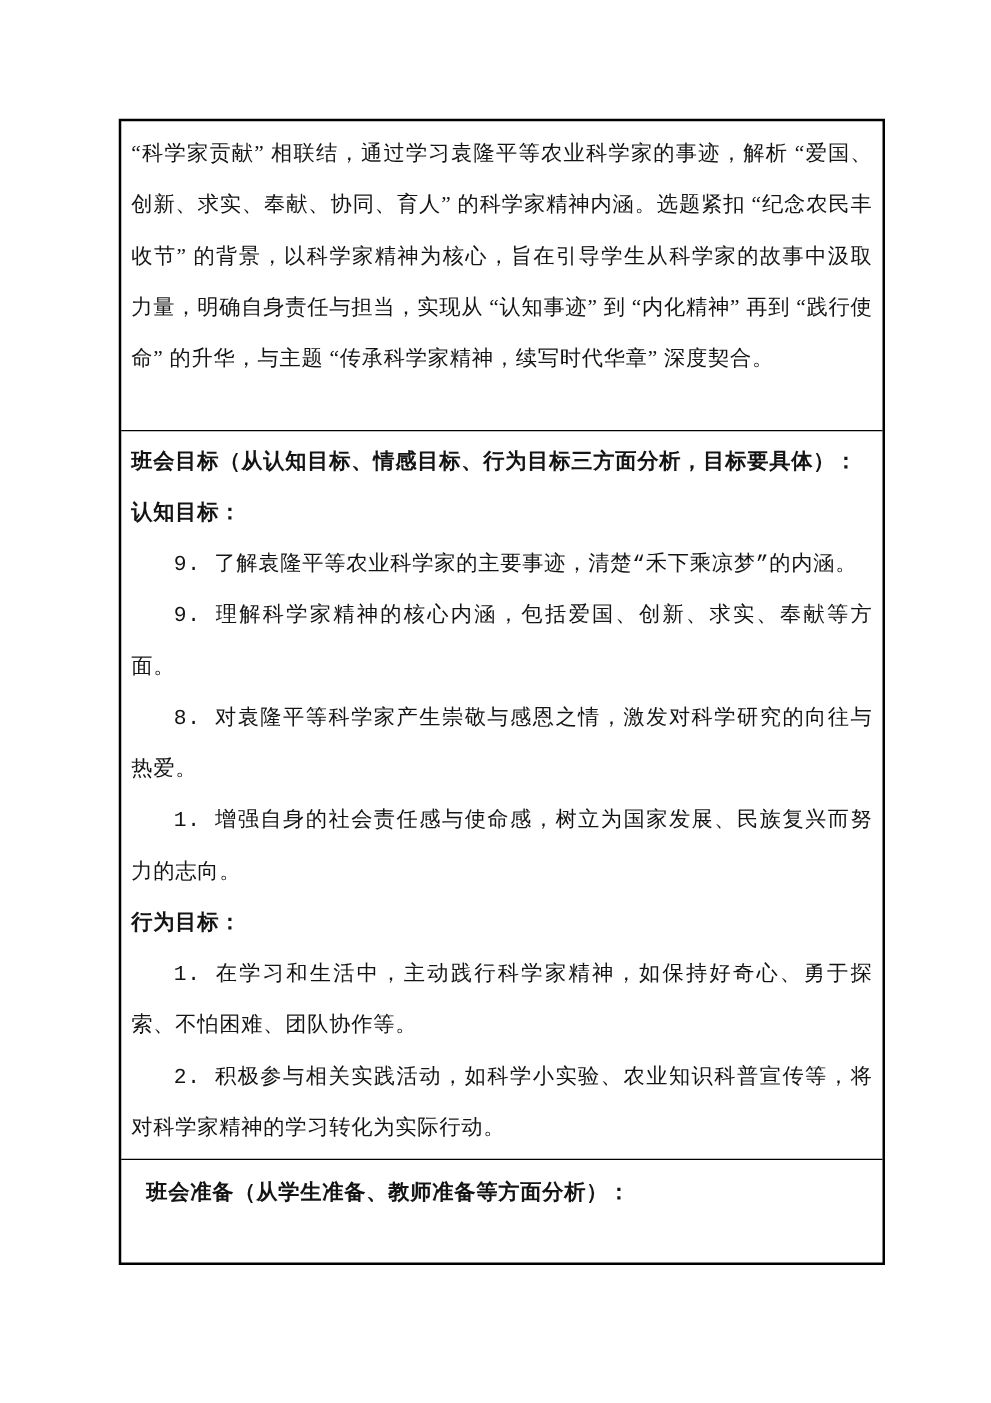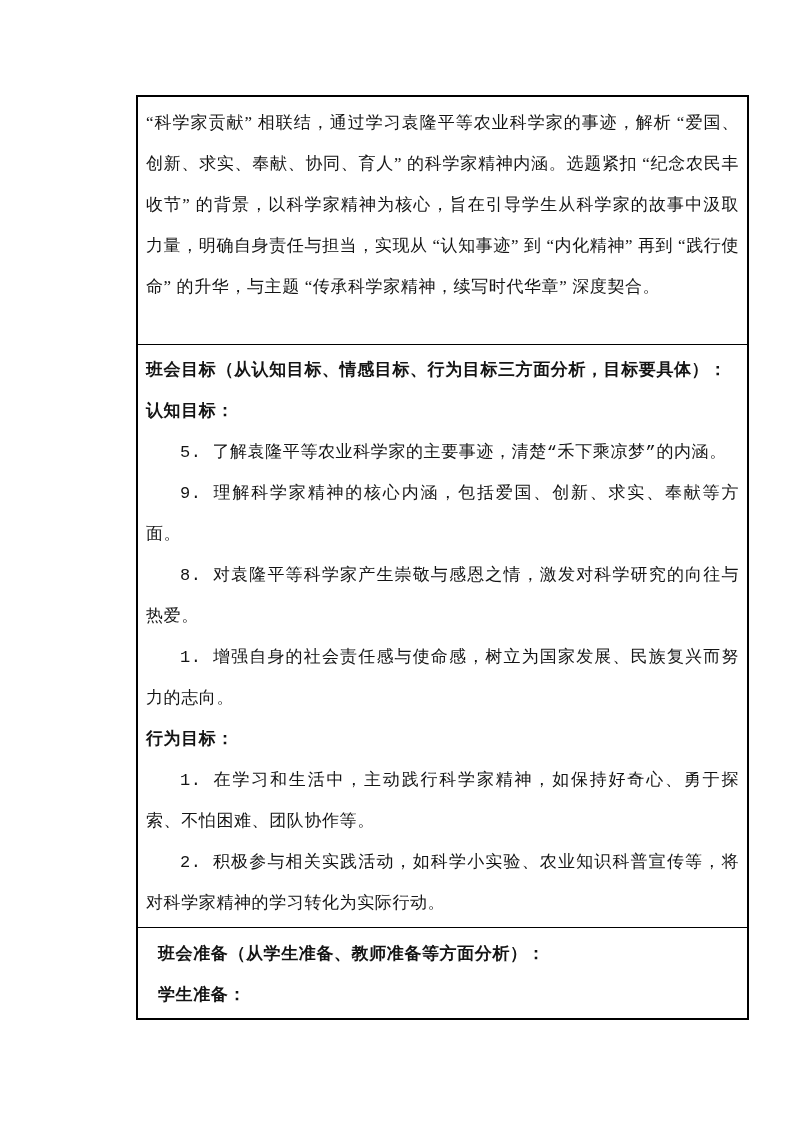--- a/index.html
+++ b/index.html
@@ -16,21 +16,20 @@
     font-family: "Liberation Serif", "DejaVu Serif", serif;
     color: #141414;
   }
   .doc-table {
     position: absolute;
     left: 95px;
     top: 95px;
     width: 613px;
     box-sizing: border-box;
     border: 2px solid #000000;
-    margin-left: 41px;
   }
   .row {
     box-sizing: border-box;
     border-bottom: 1.5px solid #000000;
     padding: 5px 8px 3px 8px;
   }
   .row:last-child {
     border-bottom: none;
     padding-left: 20px;
   }
@@ -59,28 +58,27 @@
 <div class="page">
   <div class="doc-table">
 
     <div class="row row-theme">
       <p class="para">“科学家贡献” 相联结，通过学习袁隆平等农业科学家的事迹，解析 “爱国、创新、求实、奉献、协同、育人” 的科学家精神内涵。选题紧扣 “纪念农民丰收节” 的背景，以科学家精神为核心，旨在引导学生从科学家的故事中汲取力量，明确自身责任与担当，实现从 “认知事迹” 到 “内化精神” 再到 “践行使命” 的升华，与主题 “传承科学家精神，续写时代华章” 深度契合。</p>
     </div>
 
     <div class="row row-goals">
       <p class="para bold">班会目标（从认知目标、情感目标、行为目标三方面分析，目标要具体）：</p>
       <p class="para bold">认知目标：</p>
-      <p class="para indent">5. 了解袁隆平等农业科学家的主要事迹，清楚“禾下乘凉梦”的内涵。</p>
+      <p class="para indent">9. 了解袁隆平等农业科学家的主要事迹，清楚“禾下乘凉梦”的内涵。</p>
       <p class="para indent">9. 理解科学家精神的核心内涵，包括爱国、创新、求实、奉献等方面。</p>
       <p class="para indent">8. 对袁隆平等科学家产生崇敬与感恩之情，激发对科学研究的向往与热爱。</p>
       <p class="para indent">1. 增强自身的社会责任感与使命感，树立为国家发展、民族复兴而努力的志向。</p>
       <p class="para bold">行为目标：</p>
       <p class="para indent">1. 在学习和生活中，主动践行科学家精神，如保持好奇心、勇于探索、不怕困难、团队协作等。</p>
       <p class="para indent">2. 积极参与相关实践活动，如科学小实验、农业知识科普宣传等，将对科学家精神的学习转化为实际行动。</p>
     </div>
 
     <div class="row row-prep">
       <p class="para bold">班会准备（从学生准备、教师准备等方面分析）：</p>
-      <p class="para bold">学生准备：</p>
     </div>
 
   </div>
 </div>
 
 </body></html>

